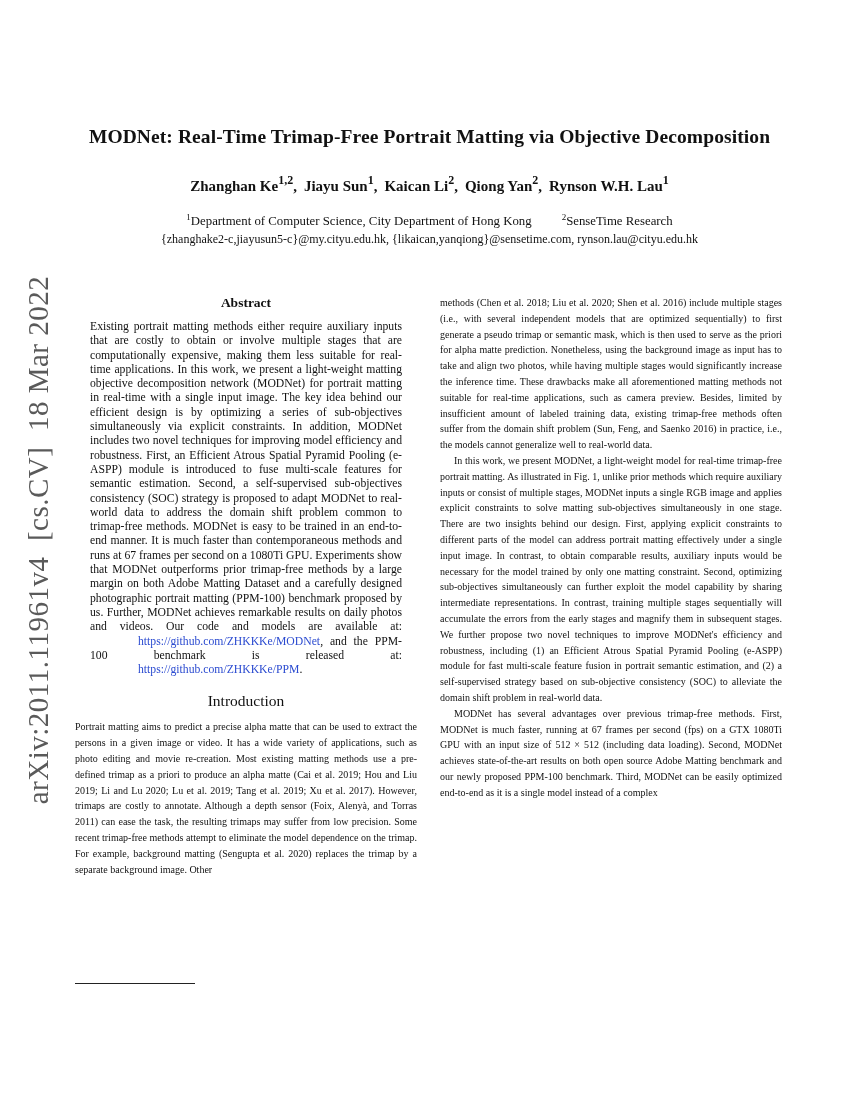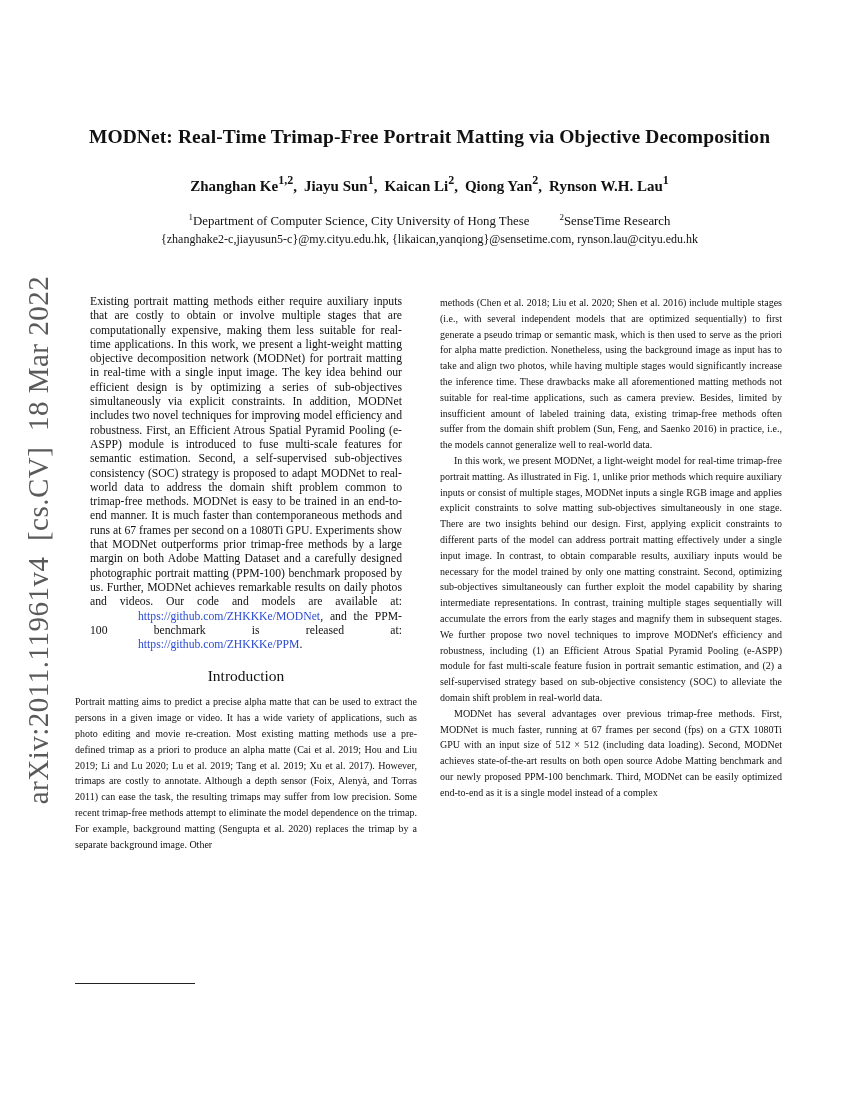--- a/index.html
+++ b/index.html
@@ -77,27 +77,28 @@
   <div class="arxiv-watermark">arXiv:2011.11961v4  [cs.CV]  18 Mar 2022</div>
 
   <header class="paper-header">
     <h1 class="title">MODNet: Real-Time Trimap-Free Portrait Matting via Objective Decomposition</h1>
 
     <div class="authors">
       <span class="author"><span>Zhanghan Ke</span><sup>1,2</sup><span class="author-separator">,</span></span><span class="author"><span>Jiayu Sun</span><sup>1</sup><span class="author-separator">,</span></span><span class="author"><span>Kaican Li</span><sup>2</sup><span class="author-separator">,</span></span><span class="author"><span>Qiong Yan</span><sup>2</sup><span class="author-separator">,</span></span><span class="author"><span>Rynson W.H. Lau</span><sup>1</sup></span>
     </div>
 
     <div class="affil-line">
-      <span class="affil-item"><sup>1</sup><span>Department of Computer Science, City University of Hong These</span></span><span class="affil-item affil-gap"><sup>2</sup><span>SenseTime Research</span></span>
+      <span class="affil-item"><sup>1</sup><span>Department of Computer Science, City Department of Hong Kong</span></span><span class="affil-item affil-gap"><sup>2</sup><span>SenseTime Research</span></span>
     </div>
 
     <div class="emails">{zhanghake2-c,jiayusun5-c}@my.cityu.edu.hk, {likaican,yanqiong}@sensetime.com, rynson.lau@cityu.edu.hk</div>
   </header>
 
   <section class="col col-left">
+    <h2 class="abstract-heading">Abstract</h2>
     <p class="abstract-body"><span>Existing portrait matting methods either require auxiliary inputs that are costly to obtain or involve multiple stages that are computationally expensive, making them less suitable for real-time applications. In this work, we present a light-weight matting objective decomposition network (MODNet) for portrait matting in real-time with a single input image. The key idea behind our efficient design is by optimizing a series of sub-objectives simultaneously via explicit constraints. In addition, MODNet includes two novel techniques for improving model efficiency and robustness. First, an Efficient Atrous Spatial Pyramid Pooling (e-ASPP) module is introduced to fuse multi-scale features for semantic estimation. Second, a self-supervised sub-objectives consistency (SOC) strategy is proposed to adapt MODNet to real-world data to address the domain shift problem common to trimap-free methods. MODNet is easy to be trained in an end-to-end manner. It is much faster than contemporaneous methods and runs at 67 frames per second on a 1080Ti GPU. Experiments show that MODNet outperforms prior trimap-free methods by a large margin on both Adobe Matting Dataset and a carefully designed photographic portrait matting (PPM-100) benchmark proposed by us. Further, MODNet achieves remarkable results on daily photos and videos. Our code and models are available at: </span><a href="#" class="link">https://github.com/ZHKKKe/MODNet</a><span>, and the PPM-100 benchmark is released at: </span><a href="#" class="link">https://github.com/ZHKKKe/PPM</a><span>.</span></p>
 
     <h2 class="section-heading">Introduction</h2>
     <p class="body-par noindent">Portrait matting aims to predict a precise alpha matte that can be used to extract the persons in a given image or video. It has a wide variety of applications, such as photo editing and movie re-creation. Most existing matting methods use a pre-defined trimap as a priori to produce an alpha matte (Cai et al. 2019; Hou and Liu 2019; Li and Lu 2020; Lu et al. 2019; Tang et al. 2019; Xu et al. 2017). However, trimaps are costly to annotate. Although a depth sensor (Foix, Alenyà, and Torras 2011) can ease the task, the resulting trimaps may suffer from low precision. Some recent trimap-free methods attempt to eliminate the model dependence on the trimap. For example, background matting (Sengupta et al. 2020) replaces the trimap by a separate background image. Other</p>
 
     <div class="footnote">
       <div class="footnote-rule"></div>
     </div>
   </section>
 

